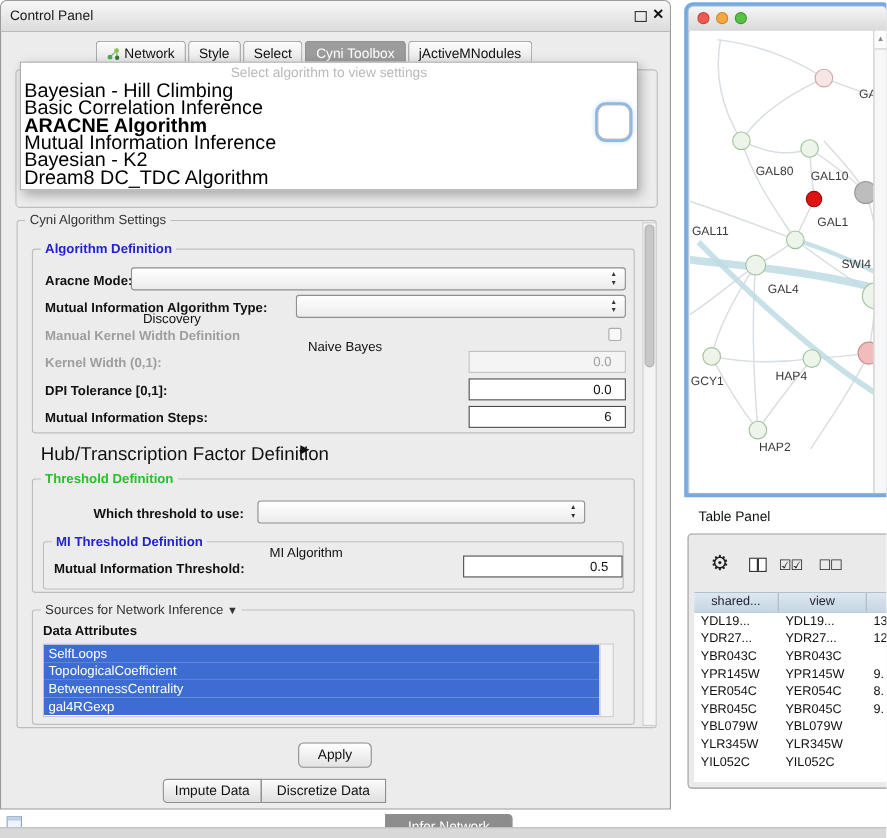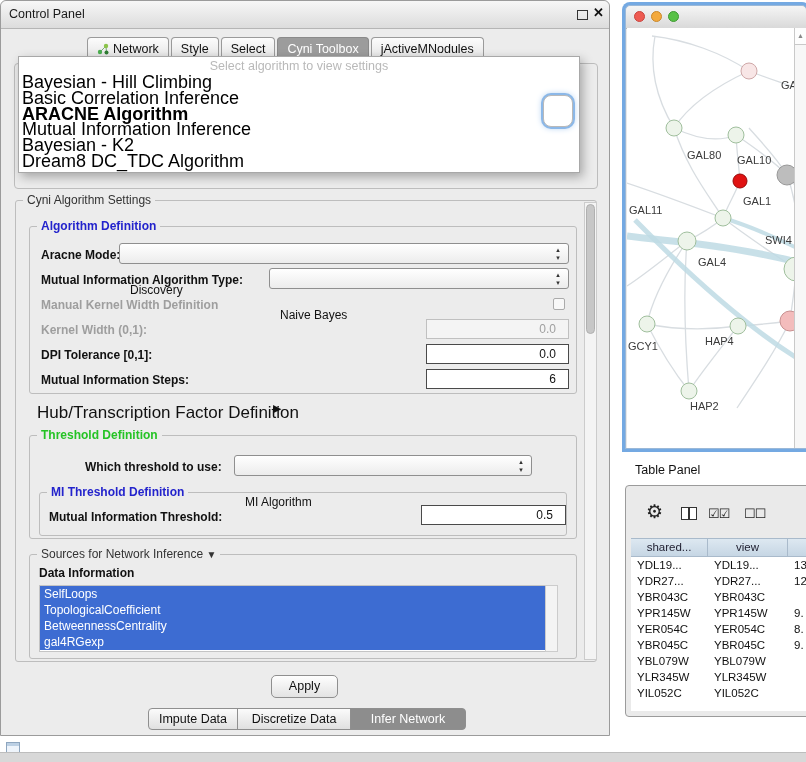--- a/index.html
+++ b/index.html
@@ -43,21 +43,21 @@
   .sb-track{position:absolute;background:#f4f4f4;border:1px solid #cccccc;box-sizing:border-box;}
   .sb-thumb{position:absolute;background:#c7c7c7;border:1px solid #b0b0b0;border-radius:5px;box-sizing:border-box;}
   
   #attr-list{position:absolute;left:38px;top:584px;width:507px;height:67px;background:#fff;border:1px solid #c4c4c4;box-sizing:border-box;overflow:hidden;}
   .li-sel{height:16px;line-height:16px;background:#3d6cd2;color:#fff;font-size:12px;padding-left:4px;white-space:nowrap;}
   
   #apply-btn{position:absolute;left:270px;top:674px;width:67px;height:23px;border:1px solid #8f8f8f;border-radius:5px;background:linear-gradient(#fefefe,#e3e3e3);text-align:center;line-height:21px;font-size:12.5px;box-sizing:border-box;}
   #btabs{position:absolute;left:147px;top:707px;display:flex;}
   .btab{height:22px;line-height:20px;text-align:center;border:1px solid #8f8f8f;background:linear-gradient(#fbfbfb,#e0e0e0);font-size:12.5px;box-sizing:border-box;margin-left:-1px;color:#111;}
   .btab:first-child{border-radius:4px 0 0 4px;margin-left:0;}
-  .btab:last-child{border-radius:0 4px 4px 0;}
+  .btab:last-child{border-radius:0 4px 4px 0;margin-top:32px;}
   .btab.active{background:#8d8d8d;color:#fff;}
   
   #bottom-strip{position:absolute;left:0;top:752px;width:806px;height:10px;background:#d8d8d8;border-top:1px solid #bdbdbd;}
   #mini-panel-icon{position:absolute;left:6px;top:742px;width:14px;height:12px;border:1px solid #8ea6bf;background:#eef4fb;box-sizing:border-box;}
   #mini-panel-icon::before{content:"";position:absolute;left:0;top:0;right:0;height:3px;background:#bcd0e4;}
   
   #netwin{position:absolute;left:625px;top:5px;width:182px;height:444px;background:#e8e8e8;border:1px solid #9ab8d8;box-shadow:0 0 0 3px #74a9e2;border-radius:5px 5px 0 0;box-sizing:border-box;}
   #net-titlebar{position:absolute;left:0;top:0;right:0;height:22px;background:linear-gradient(#f5f5f5,#d9d9d9);border-bottom:1px solid #b5b5b5;border-radius:5px 5px 0 0;}
   .tl{position:absolute;top:5px;width:11px;height:11px;border-radius:50%;box-sizing:border-box;}
   #tl-close{left:8px;background:#ee5b52;border:1px solid #c9443e;}
@@ -181,21 +181,21 @@
     <div class="group" style="left:38px;top:491px;width:528px;height:44px;"></div>
     <span class="gtitle blue" style="left:46px;top:484px;">MI Threshold Definition</span>
     <span class="lbl" style="left:48px;top:509px;">Mutual Information Threshold:</span>
     <input class="field" style="left: 420px; top: 504px; width: 145px;" value="0.5">
 
     <div class="group" style="left:28px;top:553px;width:548px;height:105px;"></div>
     <span class="gtitle plain" style="left:36px;top:546px;">
       <span>Sources for Network Inference</span>
       <span style="font-size:10px;">▼</span>
     </span>
-    <span class="lbl" style="left:38px;top:565px;">Data Information</span>
+    <span class="lbl" style="left:38px;top:565px;">Data Attributes</span>
     <div id="attr-list">
         <div class="li-sel">SelfLoops</div>
         <div class="li-sel">TopologicalCoefficient</div>
         <div class="li-sel">BetweennessCentrality</div>
         <div class="li-sel">gal4RGexp</div>
       </div>
     <div class="sb-track" style="left:544px;top:584px;width:13px;height:67px;"></div>
 
     <div id="apply-btn">Apply</div>
 

